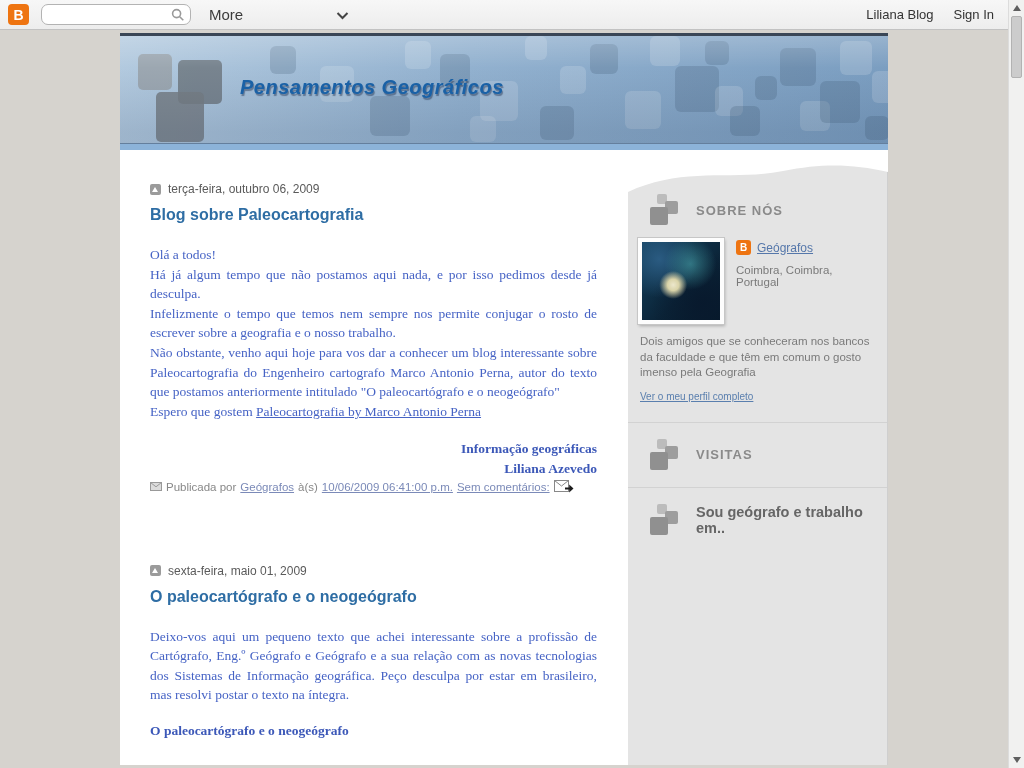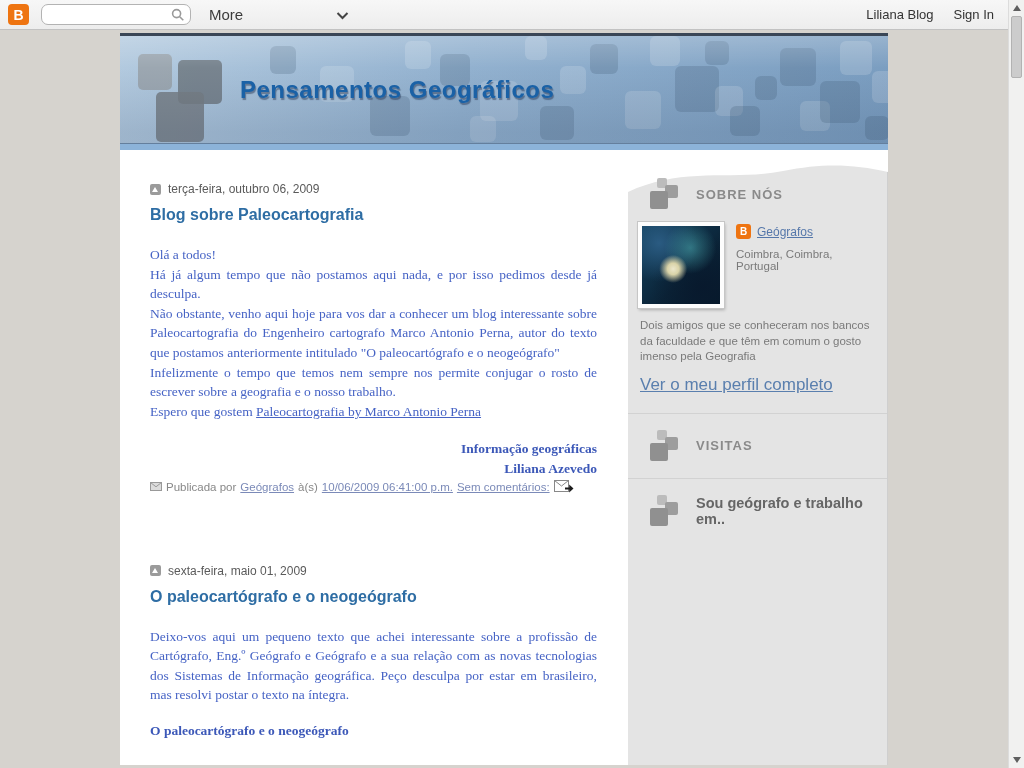--- a/index.html
+++ b/index.html
@@ -58,23 +58,24 @@
   .header::after{
     content:"";position:absolute;inset:0;pointer-events:none;
     background:linear-gradient(180deg,rgba(255,255,255,.22),rgba(255,255,255,0) 30%,rgba(40,60,90,.14) 90%);
   }
   .sq{position:absolute;border-radius:6px;}
   .sq.l{background:rgba(255,255,255,.16);}
   .sq.d{background:rgba(52,76,102,.20);}
   .hdr-logo-sq{position:absolute;border-radius:5px;}
   .blog-title{
     position:absolute;left:120px;top:40px;margin:0;z-index:2;
-    font-size:24px;font-weight:bold;letter-spacing:.5px;
+    font-size:20px;font-weight:bold;letter-spacing:.5px;
     color:var(--title-blue);
     text-shadow:1px 2px 1px rgba(25,40,70,.45);
+    font-style:italic;
   }
   .accent-bar{height:7px;background:var(--accent-bar);border-top:1px solid #647f9d;}
   
   .content{position:relative;height:615px;background:#fff;overflow:hidden;}
   .main{position:absolute;left:0;top:0;width:508px;padding:32px 31px 0 30px;}
   .post + .post{margin-top:69px;}
   .post-date{display:flex;align-items:center;gap:7px;color:#5a5a5a;font-size:12px;}
   .date-icon{width:11px;height:11px;background:#9b9b9b;border-radius:2px;position:relative;flex:0 0 auto;}
   .date-icon::after{
     content:"";position:absolute;left:2px;top:3px;
@@ -95,21 +96,21 @@
     margin-top:0;display:flex;align-items:center;gap:4px;
     font-size:11.5px;color:#888;white-space:nowrap;
   }
   .post-footer a{color:#7b8ab8;}
   
   .sidebar{
     position:absolute;right:0;top:0;width:260px;height:615px;
     background:var(--sidebar-bg);border-right:1px solid #cfcfcf;
   }
   .wave{position:absolute;top:0;left:0;display:block;}
-  .side-inner{position:relative;padding-top:28px;}
+  .side-inner{position:relative;padding-top:44px;}
   .side-head{display:flex;align-items:center;gap:14px;padding-left:22px;}
   .sq-icon{position:relative;width:32px;height:32px;flex:0 0 auto;}
   .sq-icon i{position:absolute;border-radius:2px;display:block;}
   .sq-icon .a{left:7px;top:0;width:10px;height:10px;background:#bcbcbc;}
   .sq-icon .b{left:15px;top:7px;width:13px;height:13px;background:#9d9d9d;}
   .sq-icon .c{left:0;top:13px;width:18px;height:18px;background:#909090;}
   .side-head-label{font-size:13px;font-weight:bold;color:#8a8a8a;letter-spacing:1px;}
   .profile-row{display:flex;gap:12px;margin:12px 10px 0 10px;}
   .profile-img{
     width:86px;height:86px;flex:0 0 auto;
@@ -125,21 +126,21 @@
   .profile-meta{padding-top:2px;}
   .profile-name-row{display:flex;align-items:center;gap:6px;}
   .mini-b{
     width:15px;height:15px;border-radius:3px;background:var(--blogger-orange);
     color:#fff;font-size:10px;font-weight:bold;
     display:flex;align-items:center;justify-content:center;flex:0 0 auto;
   }
   .profile-name-row a{color:#5577aa;font-size:12px;}
   .location{margin-top:9px;color:#7a7a7a;font-size:11.5px;}
   .side-desc{margin:10px 12px 0 12px;color:#7a7a7a;font-size:11.5px;line-height:15.5px;}
-  .side-link{display:inline-block;margin:10px 12px 0 12px;color:#5a7fae;font-size:17px;}
+  .side-link{display:inline-block;margin:10px 12px 0 12px;color:#5a7fae;font-size:10px;}
   .divider{border-top:1px solid #d2d2d2;margin-top:18px;}
   .side-section{display:flex;align-items:center;gap:14px;padding:16px 10px 14px 22px;}
   .work-label{font-size:14.5px;font-weight:bold;color:#666;}
   
   .scrollbar{
     position:absolute;right:0;top:0;width:16px;height:768px;
     background:#f1f1f0;border-left:1px solid #dcdcdc;z-index:10;
   }
   .sb-up,.sb-down{position:absolute;left:4px;width:0;height:0;}
   .sb-up{top:5px;border-left:4px solid transparent;border-right:4px solid transparent;border-bottom:6px solid #5f5f5f;}
@@ -223,22 +224,22 @@
 
       <div class="post">
         <div class="post-date">
           <span class="date-icon"></span>
           <span>terça-feira, outubro 06, 2009</span>
         </div>
         <h2 class="post-title">Blog sobre Paleocartografia</h2>
         <div class="post-body">
           <div>Olá a todos!</div>
           <div>Há já algum tempo que não postamos aqui nada, e por isso pedimos desde já desculpa.</div>
+          <div>Infelizmente o tempo que temos nem sempre nos permite conjugar o rosto de escrever sobre a geografia e o nosso trabalho.</div>
           <div>Não obstante, venho aqui hoje para vos dar a conhecer um blog interessante sobre Paleocartografia do Engenheiro cartografo Marco Antonio Perna, autor do texto que postamos anteriormente intitulado "O paleocartógrafo e o neogeógrafo"</div>
-          <div>Infelizmente o tempo que temos nem sempre nos permite conjugar o rosto de escrever sobre a geografia e o nosso trabalho.</div>
           <div><span>Espero que gostem </span><a href="#">Paleocartografia by Marco Antonio Perna</a></div>
           <div class="signature">
             <div>Informação geográficas</div>
             <div>Liliana Azevedo</div>
           </div>
         </div>
         <div class="post-footer">
           <span>
             <svg width="12" height="9" viewBox="0 0 12 9">
               <rect x="0.5" y="0.5" width="11" height="8" fill="#dcdcdc" stroke="#999"></rect>

